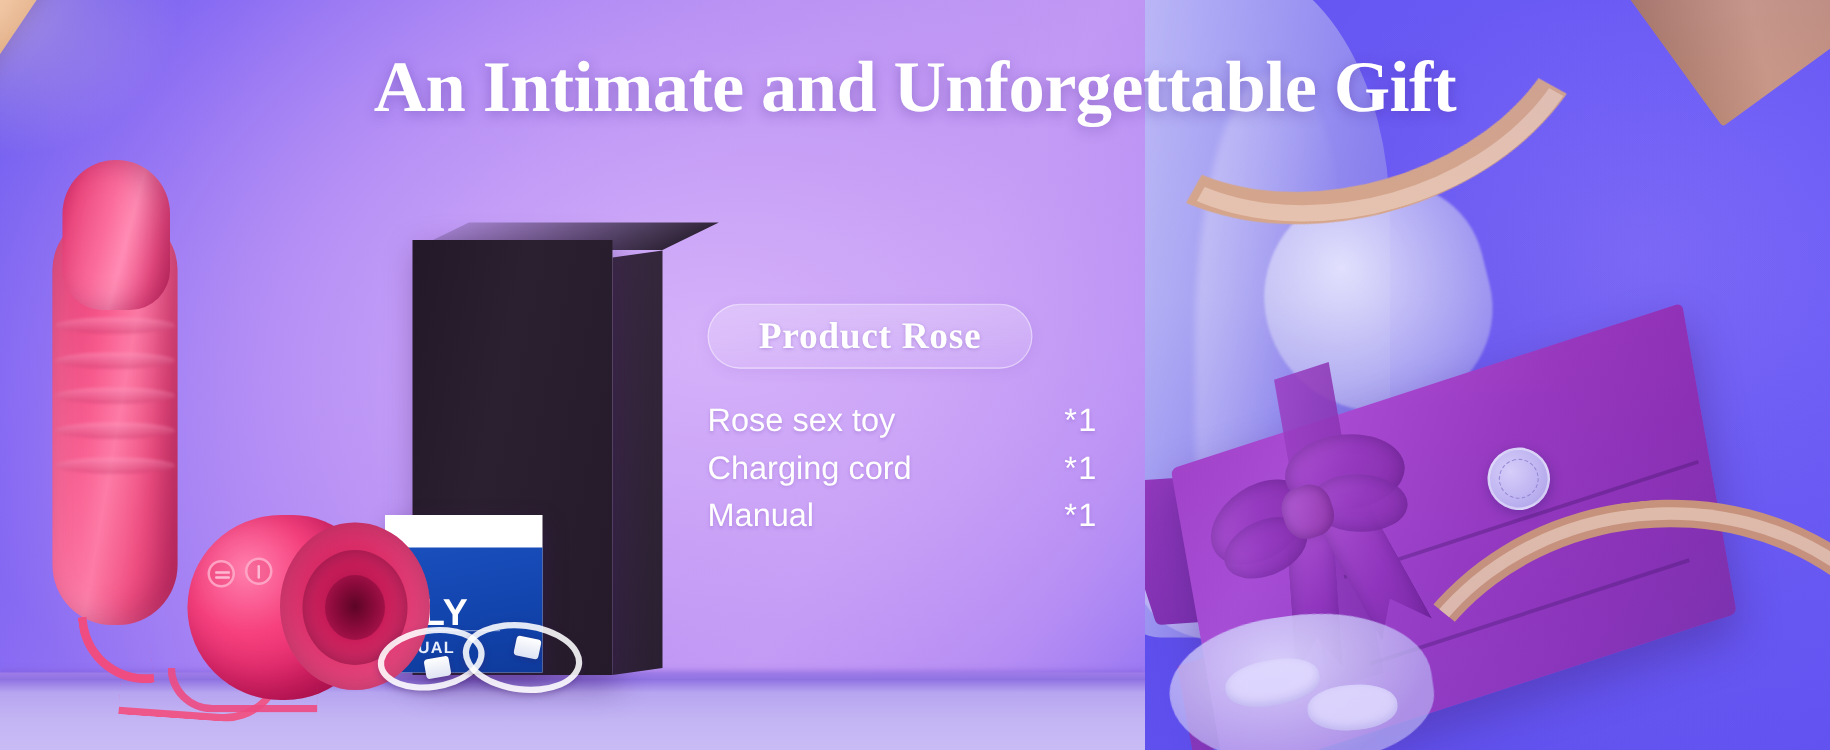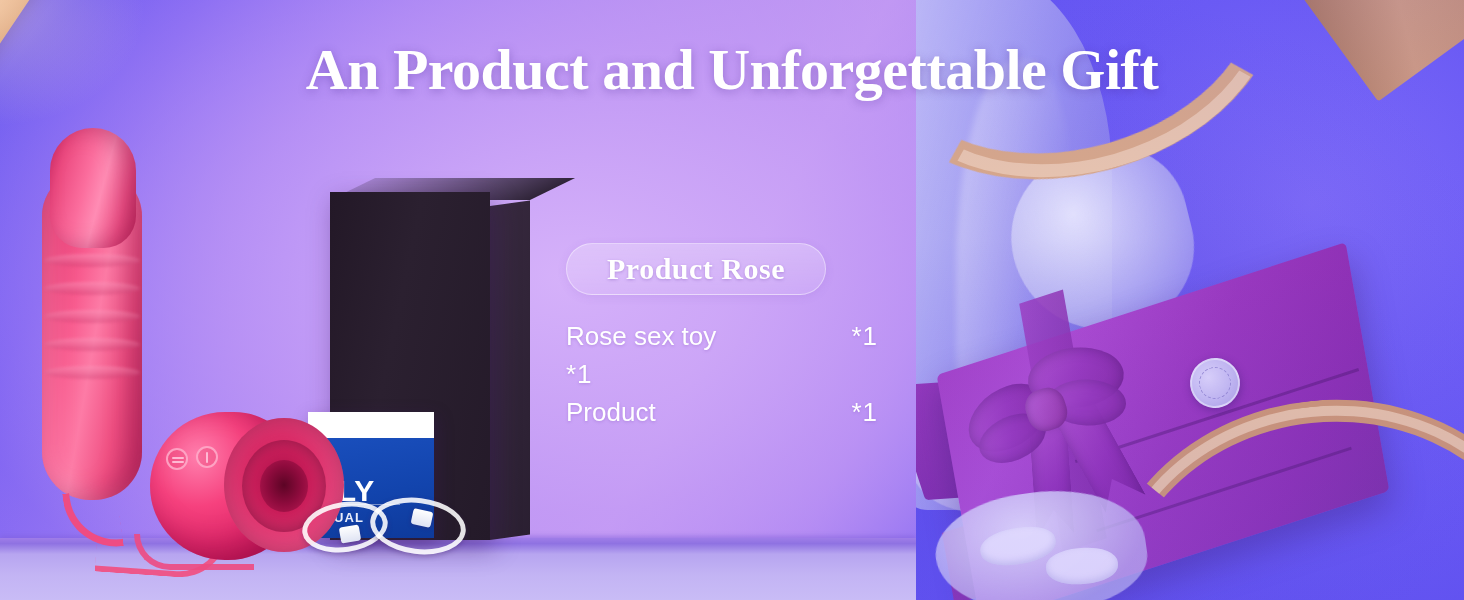--- a/index.html
+++ b/index.html
@@ -410,24 +410,25 @@
     <div class="plist">
       <div class="pill">
         <span class="pill-label">Product Rose</span>
       </div>
       <div class="items">
         <div class="item">
           <span>Rose sex toy</span>
           <span class="qty">*1</span>
         </div>
         <div class="item">
+          <span>Charging cord</span>
           <span class="qty">*1</span>
         </div>
         <div class="item">
-          <span>Product</span>
+          <span>Manual</span>
           <span class="qty">*1</span>
         </div>
       </div>
     </div>
   </div>
 
   <div class="right-panel">
     <div class="rp-vignette"></div>
 
     <div class="sleeve"></div>
@@ -465,15 +466,15 @@
     <div class="ribbon-bot"></div>
     <div class="ribbon-bot2"></div>
 
     <div class="hand-bot"></div>
     <div class="finger f2"></div>
     <div class="finger f3"></div>
 
     <div class="rp-tint"></div>
   </div>
 
-  <div class="title">An Product and  Unforgettable Gift</div>
+  <div class="title">An Intimate and  Unforgettable Gift</div>
 
 </div>
 
 </body></html>

